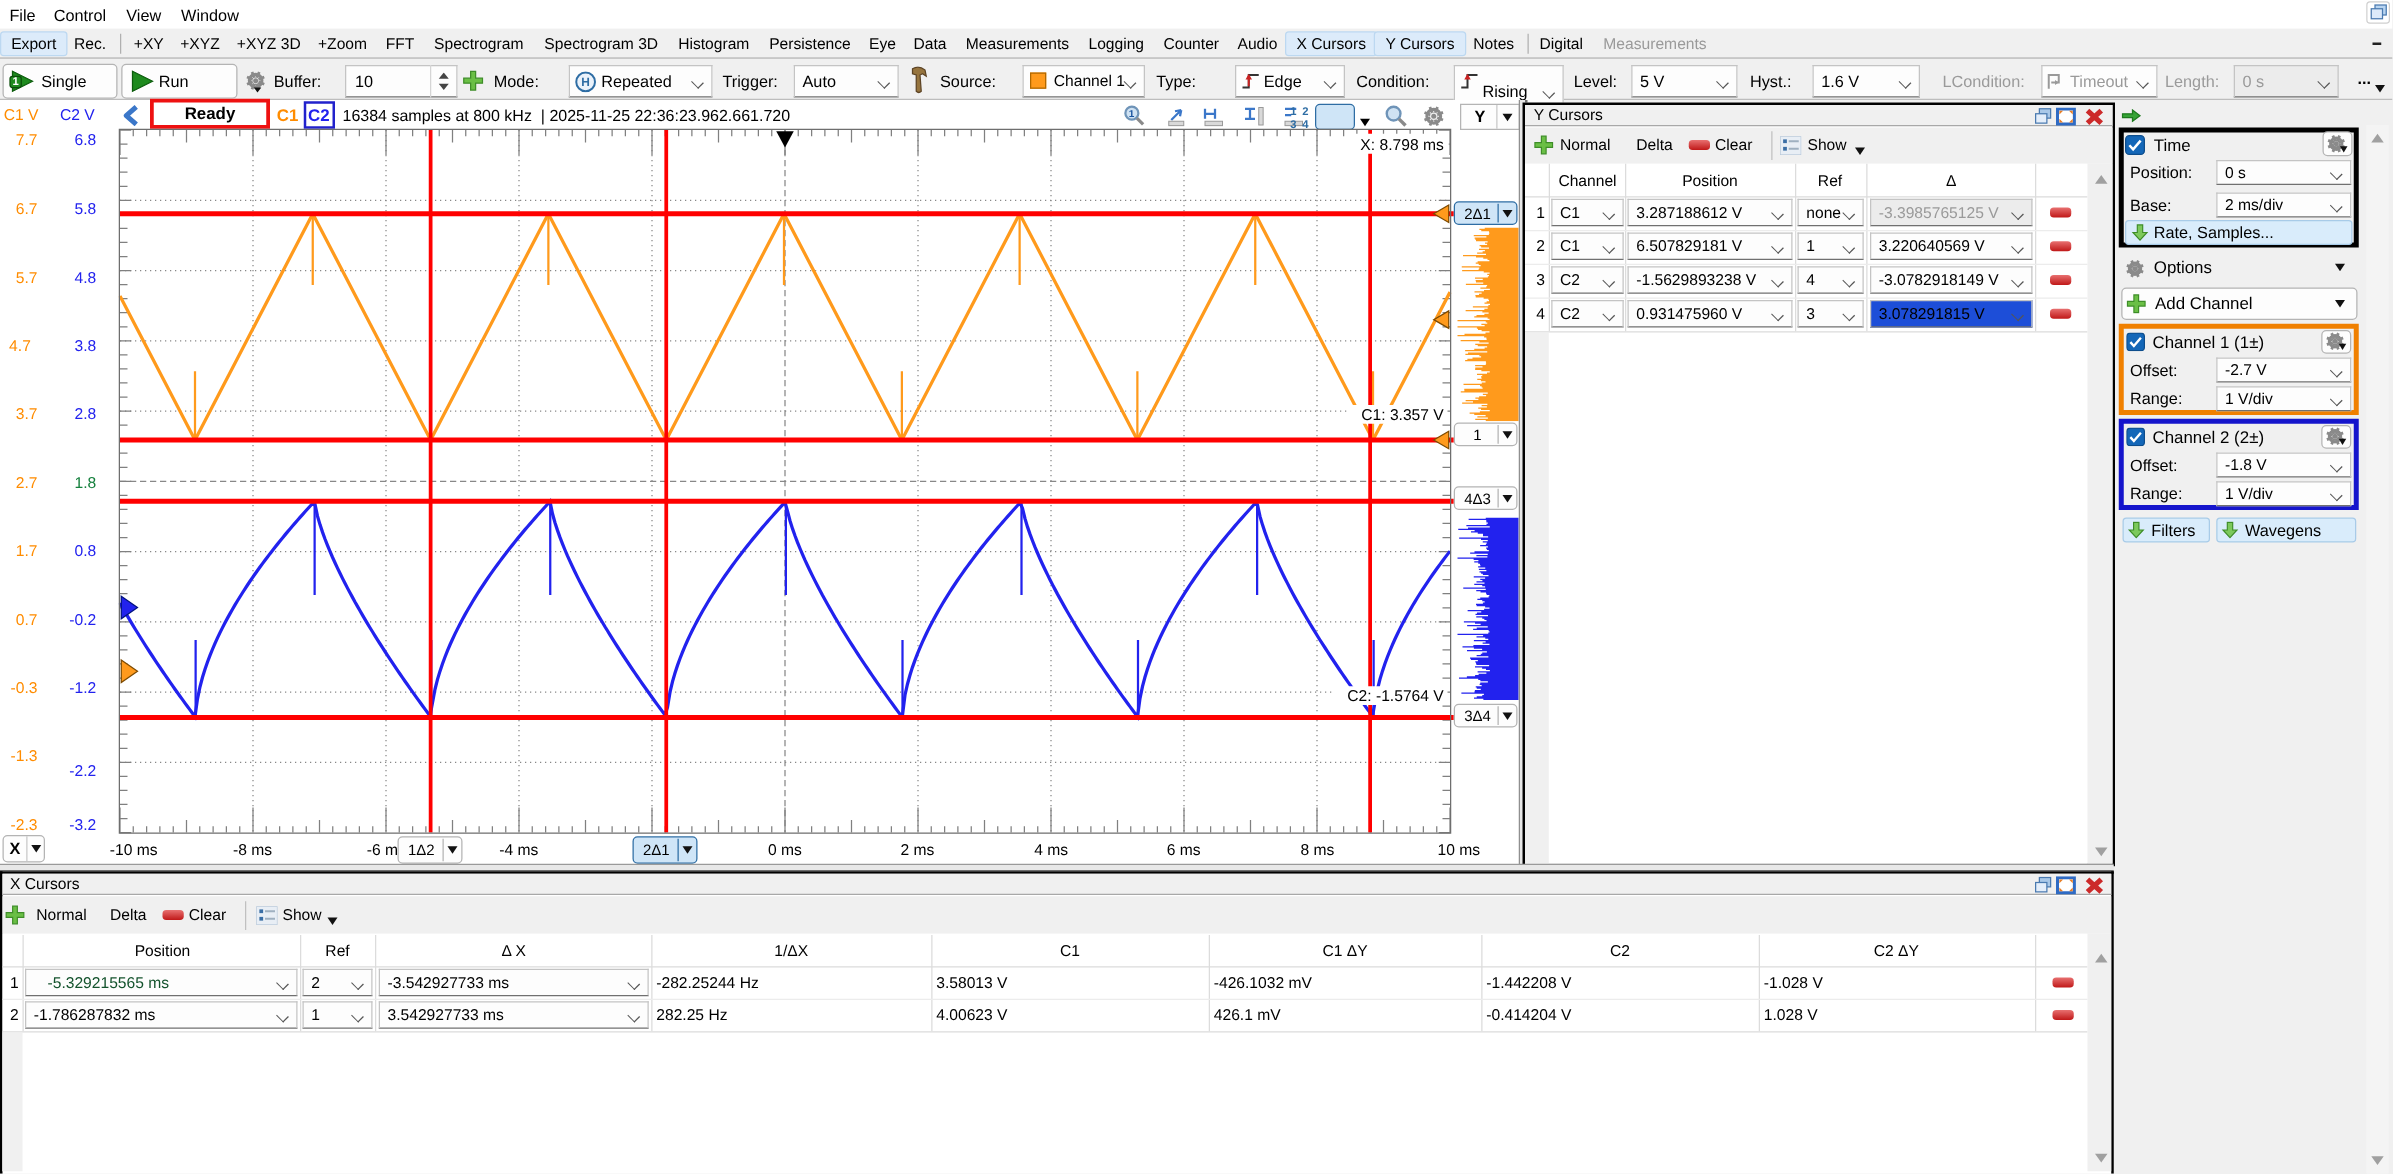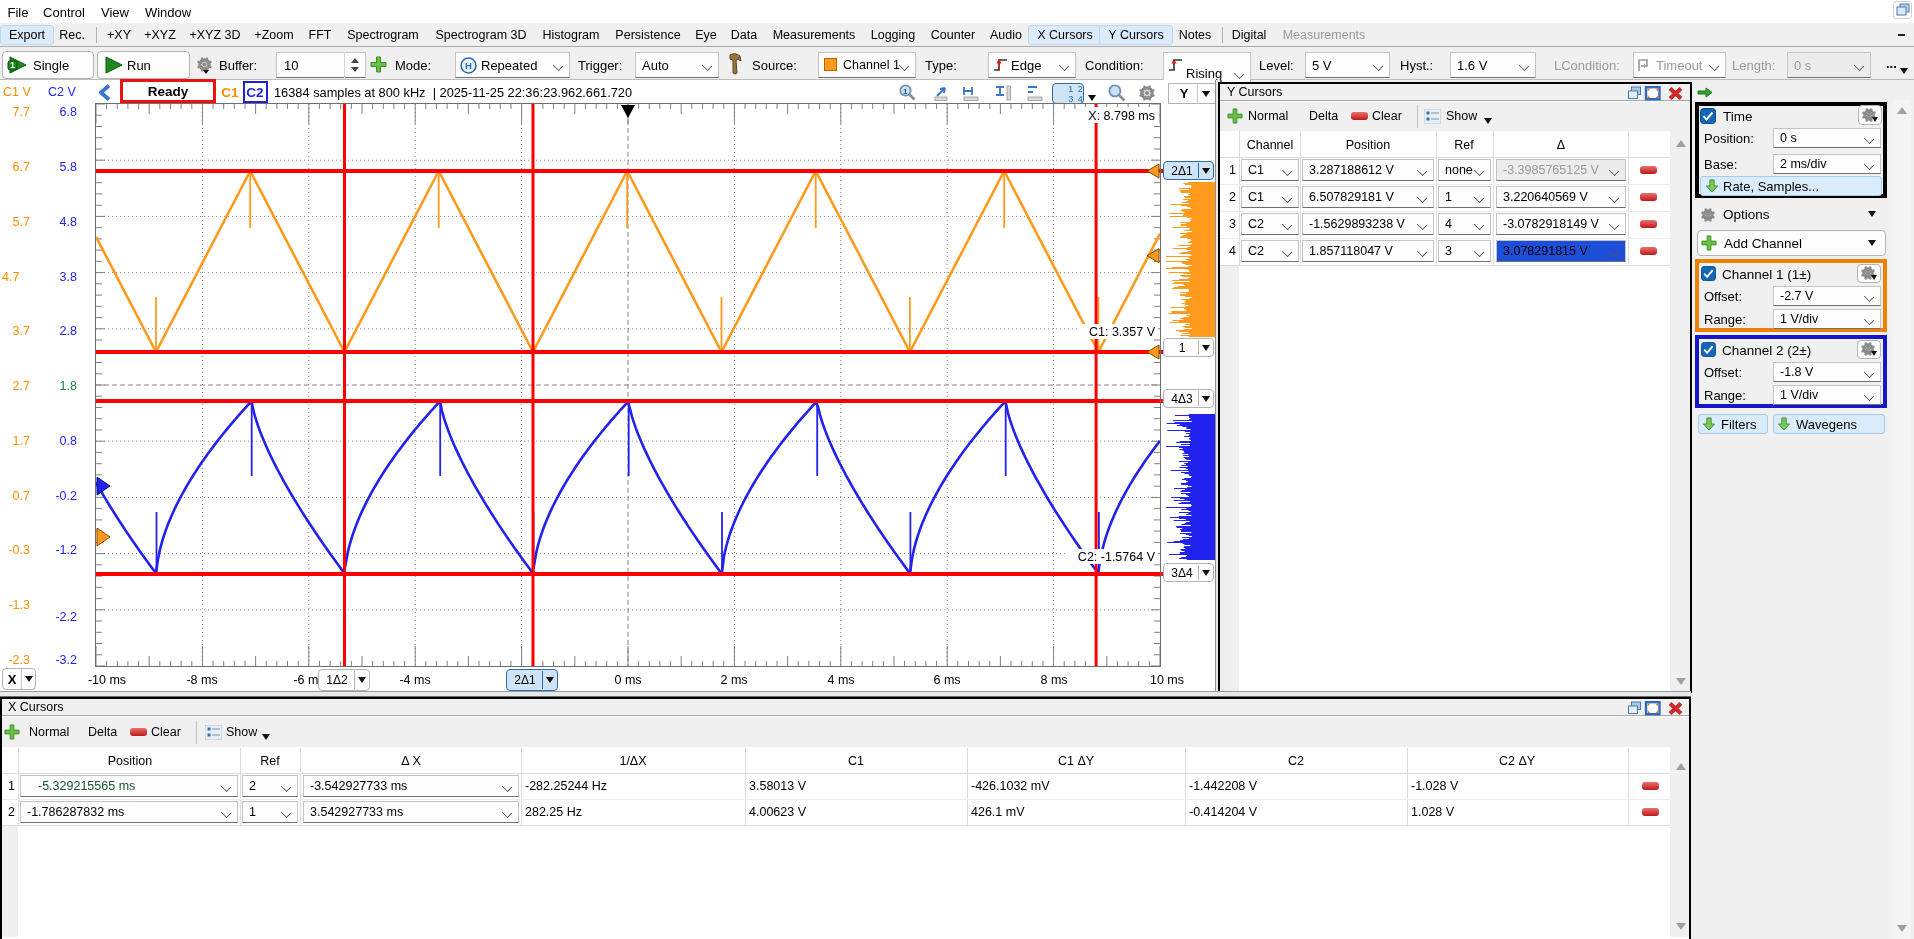--- a/index.html
+++ b/index.html
@@ -164,21 +164,21 @@
     </svg>
     <svg class="abs" style="left:994px;top:84px" width="24" height="18">
       <path d="M2,3 h8 M2,11 h8 M6,3 v8" stroke="#3b77c9" stroke-width="1.8" fill="none"></path>
       <rect x="13" y="2" width="3.5" height="14" fill="#d9d9d9" stroke="#9a9a9a" stroke-width="0.8"></rect>
     </svg>
     <svg class="abs" style="left:1026px;top:84px" width="24" height="18">
       <path d="M2,3 h9 M2,8 h5" stroke="#3b77c9" stroke-width="1.8" fill="none"></path>
       <rect x="2" y="13" width="14" height="3.5" fill="#d9d9d9" stroke="#9a9a9a" stroke-width="0.8"></rect>
     </svg>
     <div class="abs" style="left:1052px;top:83px;width:32px;height:21px;background:#cfe5f7;border:1.5px solid #2e6da4;border-radius:4px"></div>
-    <div class="tab" style="left:1076px;top:94px;font-size:9px;color:#2e6da4;font-weight:normal;letter-spacing:1px">1 2<br>3 4</div>
+    <div class="tab" style="left:1040px;top:94px;font-size:9px;color:#2e6da4;font-weight:bold;letter-spacing:1px">1 2<br>3 4</div>
     <div class="dtri" style="left:1088px;top:95px;border-top-color:#000"></div>
     <svg style="position:absolute;left:1108px;top:84px" width="18" height="18" viewBox="0 0 17 17">
       <circle cx="6.5" cy="6.5" r="5.2" fill="#cfe2f3" stroke="#6f94b8" stroke-width="1.8"></circle>
       <path d="M10.5,10.5 L15.5,15.5" stroke="#8a8a8a" stroke-width="2.6"></path>
     </svg>
     <svg style="position:absolute;left:1138px;top:84px" width="18" height="18">
       <circle cx="9.0" cy="9.0" r="5.5" fill="none" stroke="#8a8a8a" stroke-width="2.5"></circle>
       <path d="M9.0,9.0 L16.4,12.0 M9.0,9.0 L12.1,16.4 M9.0,9.0 L6.0,16.4 M9.0,9.0 L1.6,12.1 M9.0,9.0 L1.6,6.0 M9.0,9.0 L5.9,1.6 M9.0,9.0 L12.0,1.6 M9.0,9.0 L16.4,5.9" stroke="#8a8a8a" stroke-width="2.2"></path>
       <circle cx="9.0" cy="9.0" r="3.0" fill="#f0f0f0"></circle>
       <circle cx="9.0" cy="9.0" r="2" fill="#8a8a8a"></circle>
@@ -188,21 +188,21 @@
     <div class="abs" style="left:1197px;top:84px;width:1px;height:19px;background:#c8c8c8"></div>
     <div class="dtri" style="left:1202px;top:91px"></div>
     <div class="cell" style="left:3px;top:92px;color:#ff8c00;font-size:12.5px">C1 V</div>
     <div class="cell" style="left:48px;top:92px;color:#2222ee;font-size:12.5px">C2 V</div>
     <div class="cell" style="left:2px;top:112.3px;width:28px;text-align:right;color:#ff8c00;transform:translateY(-50%)">7.7</div>
     <div class="cell" style="left:45px;top:112.3px;width:32px;text-align:right;color:#2222ee;transform:translateY(-50%)">6.8</div>
     <div class="cell" style="left:2px;top:167.1px;width:28px;text-align:right;color:#ff8c00;transform:translateY(-50%)">6.7</div>
     <div class="cell" style="left:45px;top:167.1px;width:32px;text-align:right;color:#2222ee;transform:translateY(-50%)">5.8</div>
     <div class="cell" style="left:2px;top:221.8px;width:28px;text-align:right;color:#ff8c00;transform:translateY(-50%)">5.7</div>
     <div class="cell" style="left:45px;top:221.8px;width:32px;text-align:right;color:#2222ee;transform:translateY(-50%)">4.8</div>
-    <div class="cell" style="left:2px;top:276.6px;width:28px;text-align:left;color:#ff8c00;transform:translateY(-50%)">4.7</div>
+    <div class="cell" style="left:2px;top:276.6px;width:28px;text-align:center;color:#ff8c00;transform:translateY(-50%)">4.7</div>
     <div class="cell" style="left:45px;top:276.6px;width:32px;text-align:right;color:#2222ee;transform:translateY(-50%)">3.8</div>
     <div class="cell" style="left:2px;top:331.3px;width:28px;text-align:right;color:#ff8c00;transform:translateY(-50%)">3.7</div>
     <div class="cell" style="left:45px;top:331.3px;width:32px;text-align:right;color:#2222ee;transform:translateY(-50%)">2.8</div>
     <div class="cell" style="left:2px;top:386.1px;width:28px;text-align:right;color:#ff8c00;transform:translateY(-50%)">2.7</div>
     <div class="cell" style="left:45px;top:386.1px;width:32px;text-align:right;color:#15803d;transform:translateY(-50%)">1.8</div>
     <div class="cell" style="left:2px;top:440.8px;width:28px;text-align:right;color:#ff8c00;transform:translateY(-50%)">1.7</div>
     <div class="cell" style="left:45px;top:440.8px;width:32px;text-align:right;color:#2222ee;transform:translateY(-50%)">0.8</div>
     <div class="cell" style="left:2px;top:495.6px;width:28px;text-align:right;color:#ff8c00;transform:translateY(-50%)">0.7</div>
     <div class="cell" style="left:45px;top:495.6px;width:32px;text-align:right;color:#2222ee;transform:translateY(-50%)">-0.2</div>
     <div class="cell" style="left:2px;top:550.3px;width:28px;text-align:right;color:#ff8c00;transform:translateY(-50%)">-0.3</div>
@@ -418,21 +418,21 @@
       <span style="position:absolute;left:6px;top:50%;transform:translateY(-50%);font-size:12.5px;color:#000;white-space:nowrap">-3.0782918149 V</span>
       <span class="chev"></span>
     </div>
     <div style="position:absolute;left:1640px;top:220px;width:17px;height:8px;background:linear-gradient(#e87070,#c01818);border-radius:3px"></div>
     <div class="cell" style="left:1222px;top:251px;width:14px;text-align:right">4</div>
     <div class="dd" style="left:1241px;top:240px;width:58px;height:22px;background:#fdfdfd">
       <span style="position:absolute;left:6px;top:50%;transform:translateY(-50%);font-size:12.5px;color:#000;white-space:nowrap">C2</span>
       <span class="chev"></span>
     </div>
     <div class="dd" style="left:1302px;top:240px;width:132px;height:22px;background:#fdfdfd">
-      <span style="position:absolute;left:6px;top:50%;transform:translateY(-50%);font-size:12.5px;color:#000;white-space:nowrap">1.857118047 V</span>
+      <span style="position:absolute;left:6px;top:50%;transform:translateY(-50%);font-size:12.5px;color:#000;white-space:nowrap">0.931475960 V</span>
       <span class="chev"></span>
     </div>
     <div class="dd" style="left:1438px;top:240px;width:53px;height:22px;background:#fdfdfd">
       <span style="position:absolute;left:6px;top:50%;transform:translateY(-50%);font-size:12.5px;color:#000;white-space:nowrap">3</span>
       <span class="chev"></span>
     </div>
     <div class="dd" style="left:1496px;top:240px;width:130px;height:22px;background:#1d4ed8">
       <span style="position:absolute;left:6px;top:50%;transform:translateY(-50%);font-size:12.5px;color:#000;white-space:nowrap">3.078291815 V</span>
       <span class="chev"></span>
     </div>

